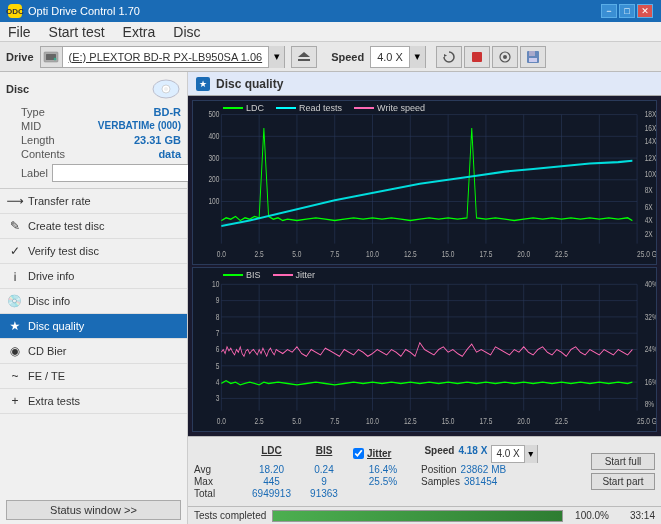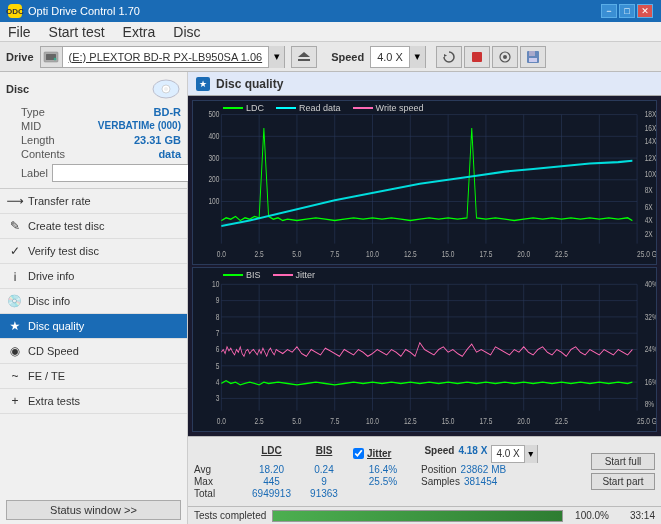--- a/index.html
+++ b/index.html
@@ -209,21 +209,21 @@
     <div class="nav-item">
       <span class="nav-icon">💿</span>
       <span>Disc info</span>
     </div>
     <div class="nav-item active">
       <span class="nav-icon">★</span>
       <span>Disc quality</span>
     </div>
     <div class="nav-item">
       <span class="nav-icon">◉</span>
-      <span>CD Speed</span>
+      <span>CD Bier</span>
     </div>
     <div class="nav-item">
       <span class="nav-icon">~</span>
       <span>FE / TE</span>
     </div>
     <div class="nav-item">
       <span class="nav-icon">+</span>
       <span>Extra tests</span>
     </div>
 
@@ -242,21 +242,21 @@
 
       <div class="chart-container" style="position:relative;">
         
         <div style="position:absolute;top:2px;left:30px;display:flex;gap:12px;z-index:10;">
           <div style="display:flex;align-items:center;gap:3px;">
             <div style="width:20px;height:2px;background:#00ff00;"></div>
             <span style="font-size:9px;color:#ccc;">LDC</span>
           </div>
           <div style="display:flex;align-items:center;gap:3px;">
             <div style="width:20px;height:2px;background:#00ffff;"></div>
-            <span style="font-size:9px;color:#ccc;">Read data</span>
+            <span style="font-size:9px;color:#ccc;">Read tests</span>
           </div>
           <div style="display:flex;align-items:center;gap:3px;">
             <div style="width:20px;height:2px;background:#ff69b4;"></div>
             <span style="font-size:9px;color:#ccc;">Write speed</span>
           </div>
         </div>
 
         <svg width="100%" height="100%" viewBox="0 0 490 120" preserveAspectRatio="none">
 
           <rect width="490" height="120" fill="#111827"></rect>

